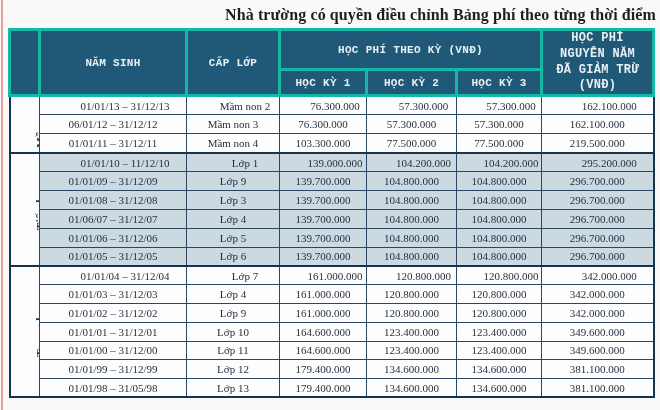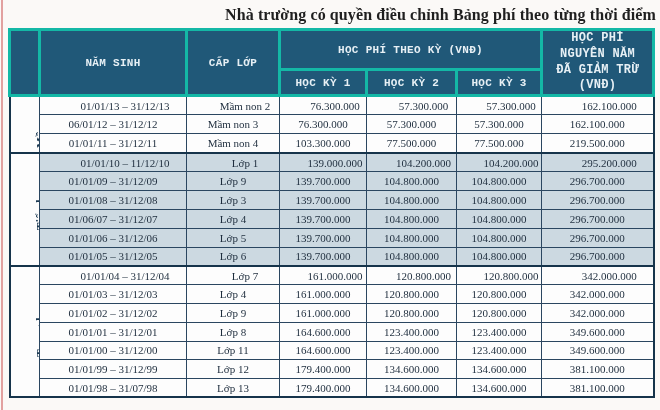--- a/index.html
+++ b/index.html
@@ -218,21 +218,21 @@
       <tr>
         <td>01/01/02 – 31/12/02</td>
         <td>Lớp 9</td>
         <td>161.000.000</td>
         <td>120.800.000</td>
         <td>120.800.000</td>
         <td>342.000.000</td>
       </tr>
       <tr>
         <td>01/01/01 – 31/12/01</td>
-        <td>Lớp 8</td>
+        <td>Lớp 10</td>
         <td>164.600.000</td>
         <td>123.400.000</td>
         <td>123.400.000</td>
         <td>349.600.000</td>
       </tr>
       <tr>
         <td>01/01/00 – 31/12/00</td>
         <td>Lớp 11</td>
         <td>164.600.000</td>
         <td>123.400.000</td>
@@ -241,21 +241,21 @@
       </tr>
       <tr>
         <td>01/01/99 – 31/12/99</td>
         <td>Lớp 12</td>
         <td>179.400.000</td>
         <td>134.600.000</td>
         <td>134.600.000</td>
         <td>381.100.000</td>
       </tr>
       <tr>
-        <td>01/01/98 – 31/07/98</td>
+        <td>01/01/98 – 31/05/98</td>
         <td>Lớp 13</td>
         <td>179.400.000</td>
         <td>134.600.000</td>
         <td>134.600.000</td>
         <td>381.100.000</td>
       </tr>
     </tbody>
 </table>
 
 </body></html>

